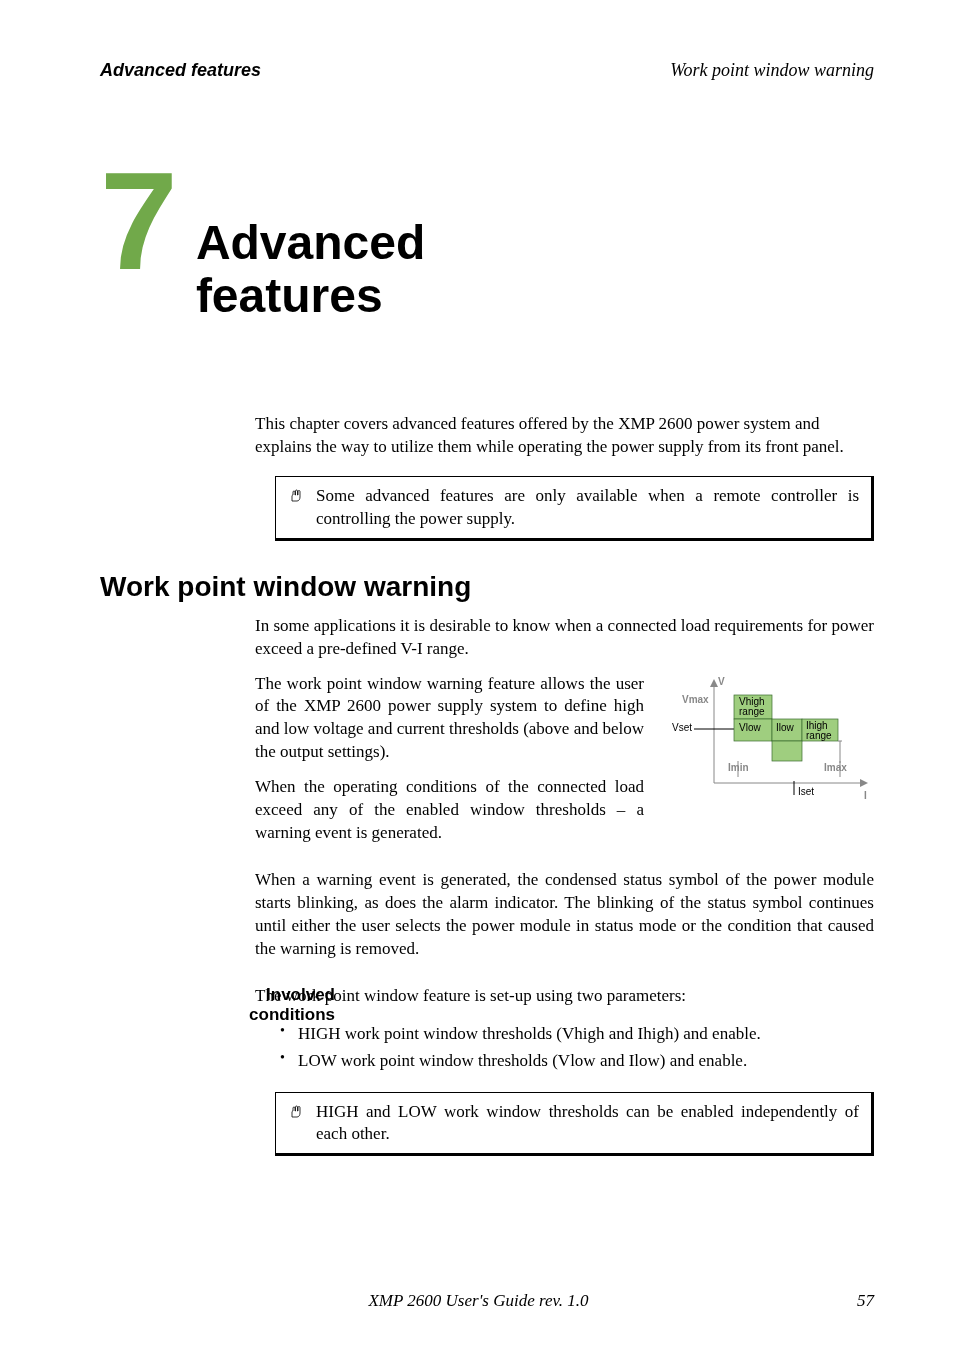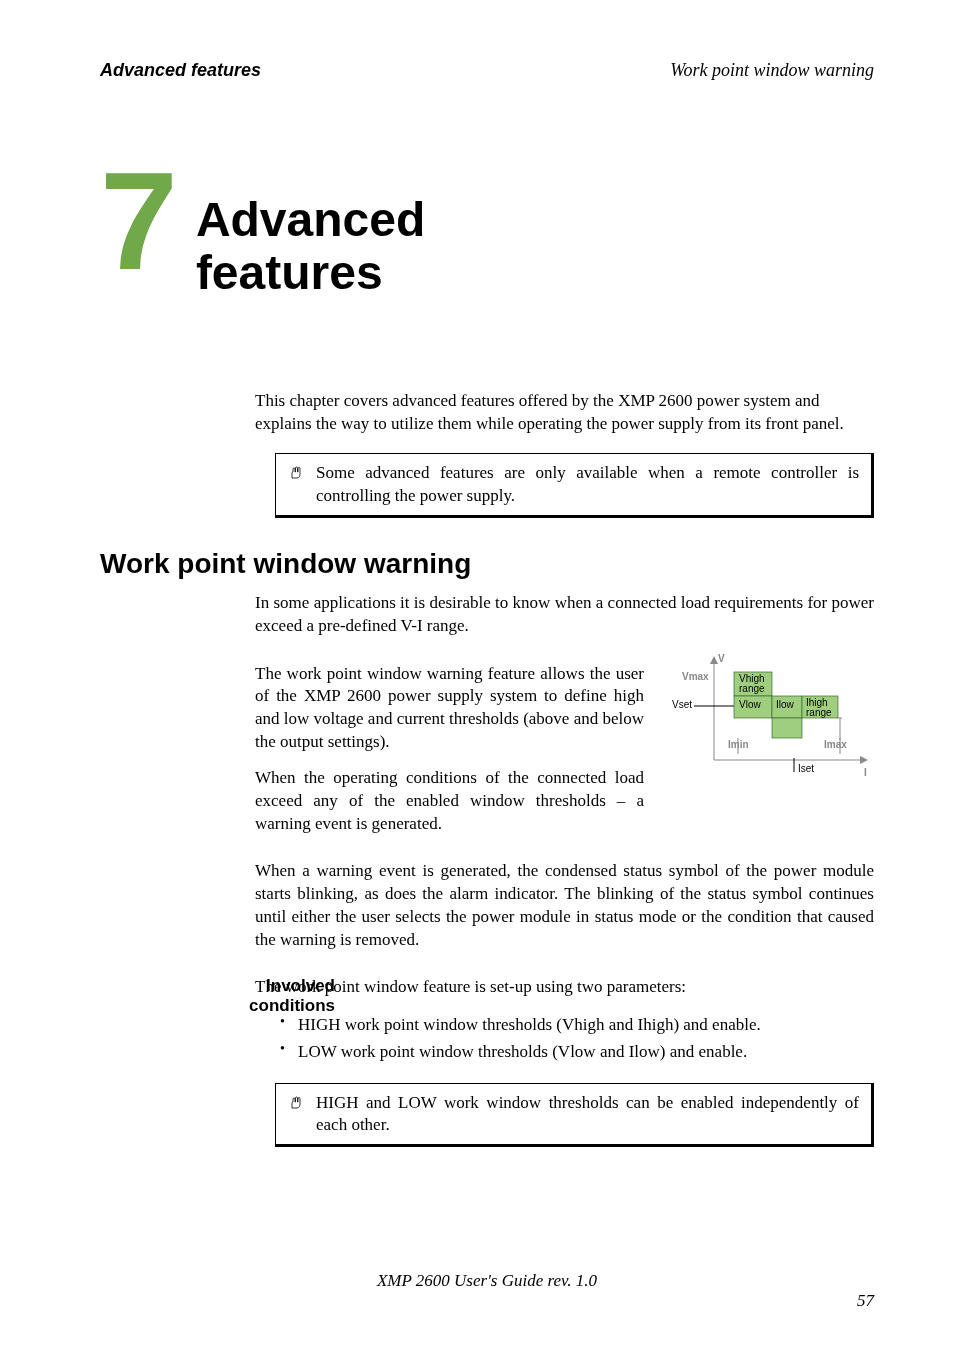--- a/index.html
+++ b/index.html
@@ -22,21 +22,21 @@
     font-size: 140px;
     color: #71a94a;
     line-height: 0.8;
     margin-right: 18px;
   }
   .chapter-title {
     font-family: Arial, Helvetica, sans-serif;
     font-weight: bold;
     font-size: 48px;
     line-height: 1.1;
-    margin-top: 29px;
+    margin-top: 52px;
   }
   .intro { margin-left: 155px; font-size: 17px; line-height: 1.35; margin-bottom: 18px; }
   .note-box {
     margin-left: 175px;
     border: 1px solid #000;
     border-right: 3px solid #000;
     border-bottom: 3px solid #000;
     padding: 8px 12px;
     display: flex;
     gap: 12px;
@@ -49,40 +49,40 @@
   .section-h {
     font-family: Arial, Helvetica, sans-serif;
     font-weight: bold;
     font-size: 28px;
     margin-bottom: 12px;
     margin-top: 8px;
   }
   .para { margin-left: 155px; font-size: 17px; line-height: 1.35; margin-bottom: 12px; text-align: justify; }
   .figure-wrap { margin-left: 155px; display: flex; align-items: flex-start; gap: 20px; margin-bottom: 12px; }
   .figure-wrap .fig-col { flex: 1; }
-  .figure-wrap .fig-col p { font-size: 17px; line-height: 1.35; margin-bottom: 12px; text-align: justify; margin-top: 13px; }
+  .figure-wrap .fig-col p { font-size: 17px; line-height: 1.35; margin-bottom: 12px; text-align: justify; }
   .diagram { width: 210px; height: 150px; position: relative; flex-shrink: 0; }
   .diagram svg { width: 210px; height: 150px; }
   .sidebar-label {
     font-family: Liberation Sans, sans-serif;
     font-weight: bold;
     font-size: 17px;
     text-align: right;
     width: 145px;
     position: absolute;
     left: 90px;
   }
   .content-row { position: relative; }
   .bullets { margin-left: 180px; font-size: 17px; line-height: 1.6; margin-bottom: 9px; }
   .bullets li { list-style: none; position: relative; padding-left: 18px; }
   .bullets li::before { content: "\2022"; position: absolute; left: 0; font-size: 14px; }
   .footer {
     position: absolute; bottom: 40px; left: 100px; right: 80px;
     display: flex; justify-content: space-between; font-style: italic;
-    font-family: "Times New Roman", Times, serif; font-size: 17px; flex-direction: column;
+    font-family: "Times New Roman", Times, serif; font-size: 17px;
   }
   .footer .fc { flex: 1; text-align: center; }
   .footer .fr { text-align: right; }
   .diagram-label { font-family: Arial, Helvetica, sans-serif; font-size: 10px; fill: #888; font-weight: bold; }
   .diagram-label2 { font-family: Arial, Helvetica, sans-serif; font-size: 10px; fill: #000; }
 </style>
 </head>
 <body>
 
 <div class="page">

